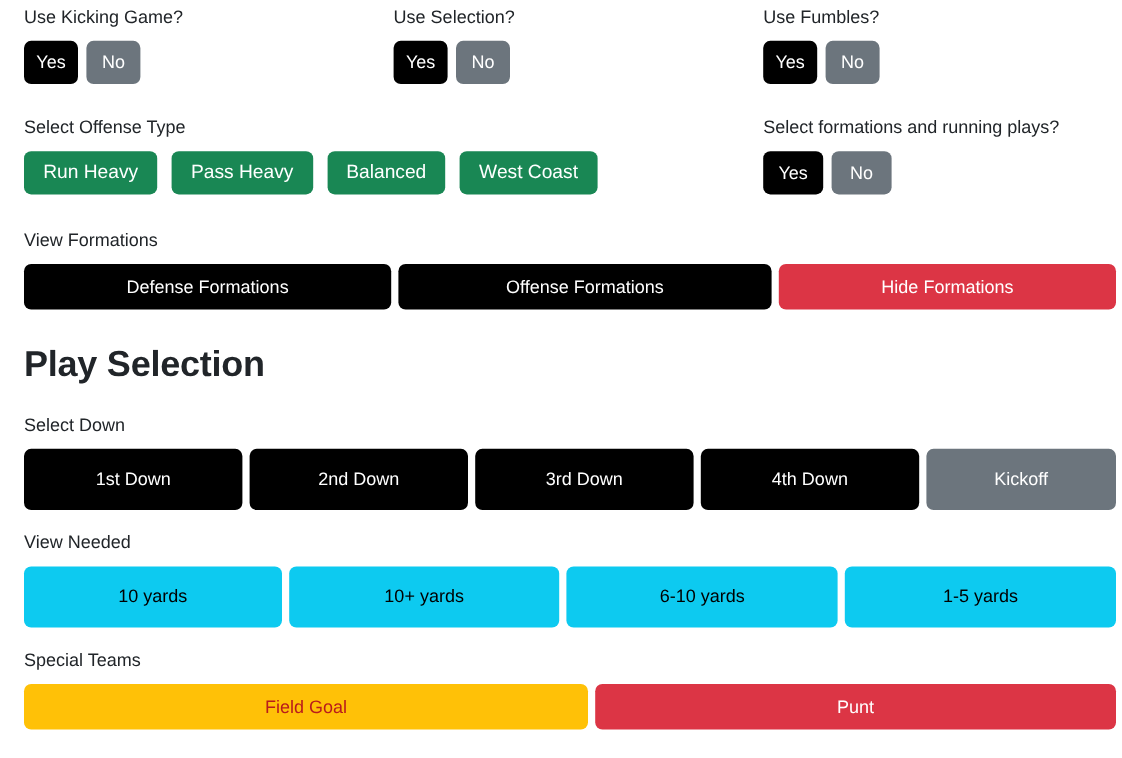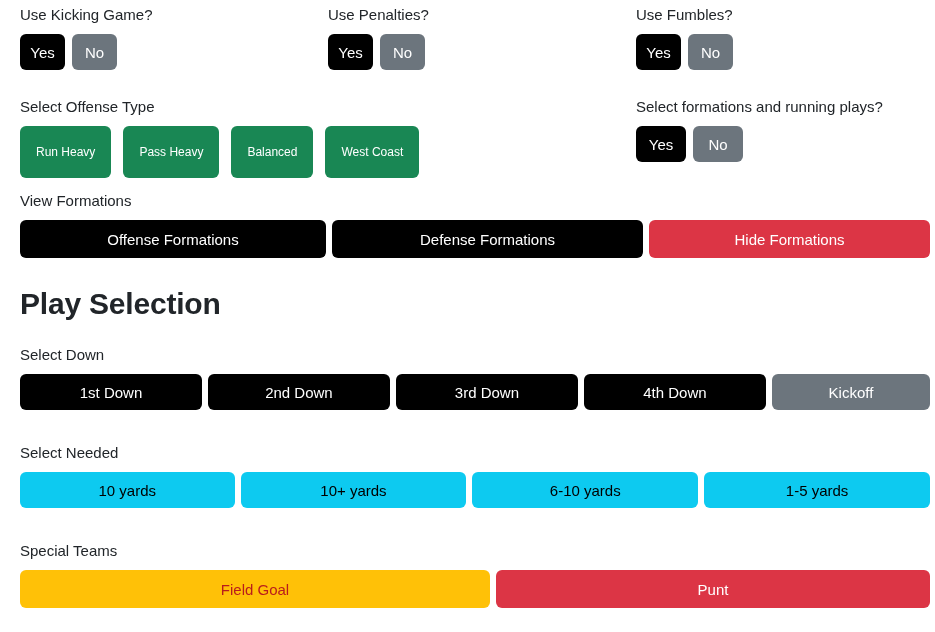--- a/index.html
+++ b/index.html
@@ -76,23 +76,23 @@
 
   
   .offense-row {
     position: absolute;
     left: 20px;
     top: 98px;
   }
   .offense-row .field-label { margin-bottom: 10px; }
   .offense-buttons { display: flex; gap: 12px; }
   .offense-buttons .btn {
-    height: 52px;
+    height: 36px;
     padding: 0 16px;
-    font-size: 12px;
+    font-size: 16px;
   }
 
   
   .formations-q {
     position: absolute;
     left: 636px;
     top: 98px;
   }
   .formations-q .field-label { margin-bottom: 10px; }
   .formations-q .toggle-buttons .btn { width: 50px; height: 36px; }
@@ -127,21 +127,21 @@
   }
 
   
   .stack {
     position: absolute;
     left: 20px;
     width: 910px;
   }
   .stack .field-label { margin-bottom: 10px; }
   .stack .bar { display: flex; gap: 6px; }
-  .stack .bar .btn { height: 36px; font-size: 15px; flex: 1 1 0; }
+  .stack .bar .btn { height: 51px; font-size: 15px; flex: 1 1 0; }
 
   #stack-down  { top: 346px; }
   #stack-yards { top: 444px; }
   #stack-st    { top: 542px; }
 
   #stack-down .bar .btn:nth-child(1),
   #stack-down .bar .btn:nth-child(2),
   #stack-down .bar .btn:nth-child(3),
   #stack-down .bar .btn:nth-child(4) { flex: 1.07 1 0; }
   #stack-down .bar .btn:nth-child(5),
@@ -162,21 +162,21 @@
 
     <div class="toggle-group" id="grp-kicking">
       <div class="field-label">Use Kicking Game?</div>
       <div class="toggle-buttons">
         <button class="btn primary">Yes</button>
         <button class="btn gray">No</button>
       </div>
     </div>
 
     <div class="toggle-group" id="grp-penalties">
-      <div class="field-label">Use Penalties?</div>
+      <div class="field-label">Use Selection?</div>
       <div class="toggle-buttons">
         <button class="btn primary">Yes</button>
         <button class="btn gray">No</button>
       </div>
     </div>
 
     <div class="toggle-group" id="grp-fumbles">
       <div class="field-label">Use Fumbles?</div>
       <div class="toggle-buttons">
         <button class="btn primary">Yes</button>
@@ -200,41 +200,41 @@
     <div class="field-label">Select formations and running plays?</div>
     <div class="toggle-buttons">
       <button class="btn primary">Yes</button>
       <button class="btn gray">No</button>
     </div>
   </div>
 
   <div class="view-formations">
     <div class="field-label">View Formations</div>
     <div class="formation-bar">
+      <button class="btn primary">Defense Formations</button>
       <button class="btn primary">Offense Formations</button>
-      <button class="btn primary">Defense Formations</button>
       <button class="btn danger">Hide Formations</button>
     </div>
   </div>
 
   <div class="section-heading">Play Selection</div>
 
   <div class="stack" id="stack-down">
     <div class="field-label">Select Down</div>
     <div class="bar">
       <button class="btn primary">1st Down</button>
       <button class="btn primary">2nd Down</button>
       <button class="btn primary">3rd Down</button>
       <button class="btn primary">4th Down</button>
       <button class="btn gray">Kickoff</button>
     </div>
   </div>
 
   <div class="stack" id="stack-yards">
-    <div class="field-label">Select Needed</div>
+    <div class="field-label">View Needed</div>
     <div class="bar">
       <button class="btn info">10 yards</button>
       <button class="btn info">10+ yards</button>
       <button class="btn info">6-10 yards</button>
       <button class="btn info">1-5 yards</button>
     </div>
   </div>
 
   <div class="stack" id="stack-st">
     <div class="field-label">Special Teams</div>

